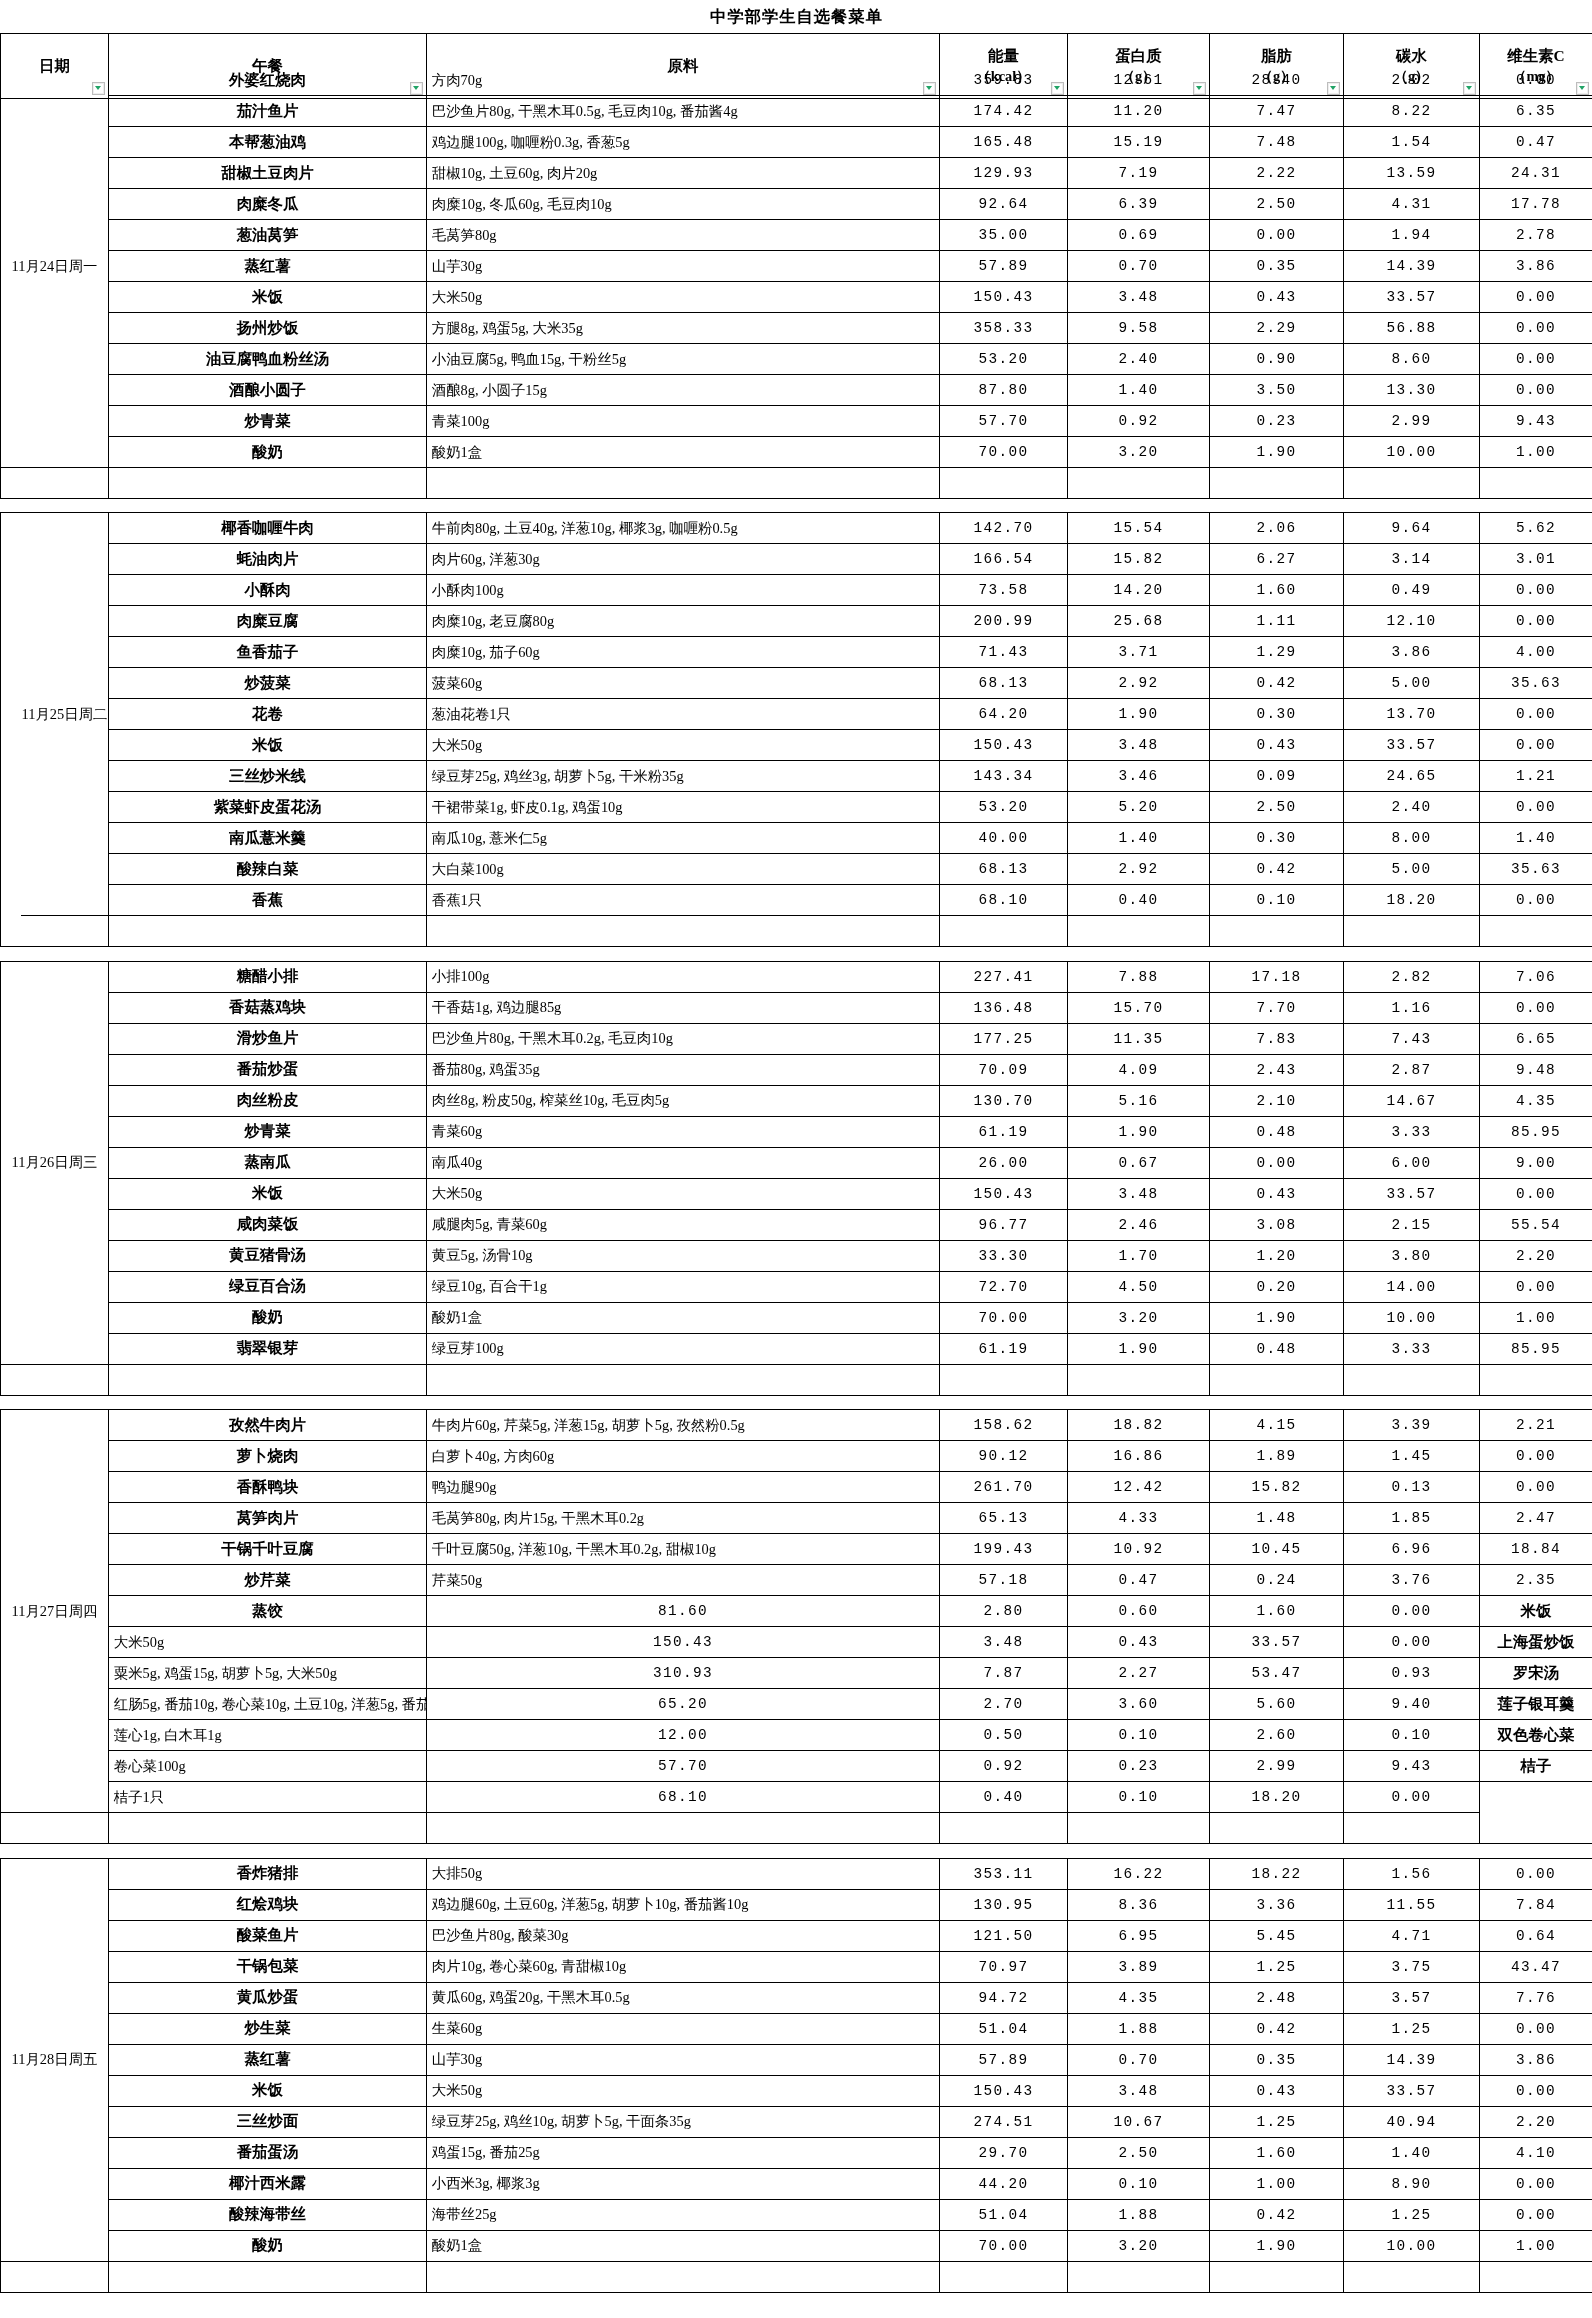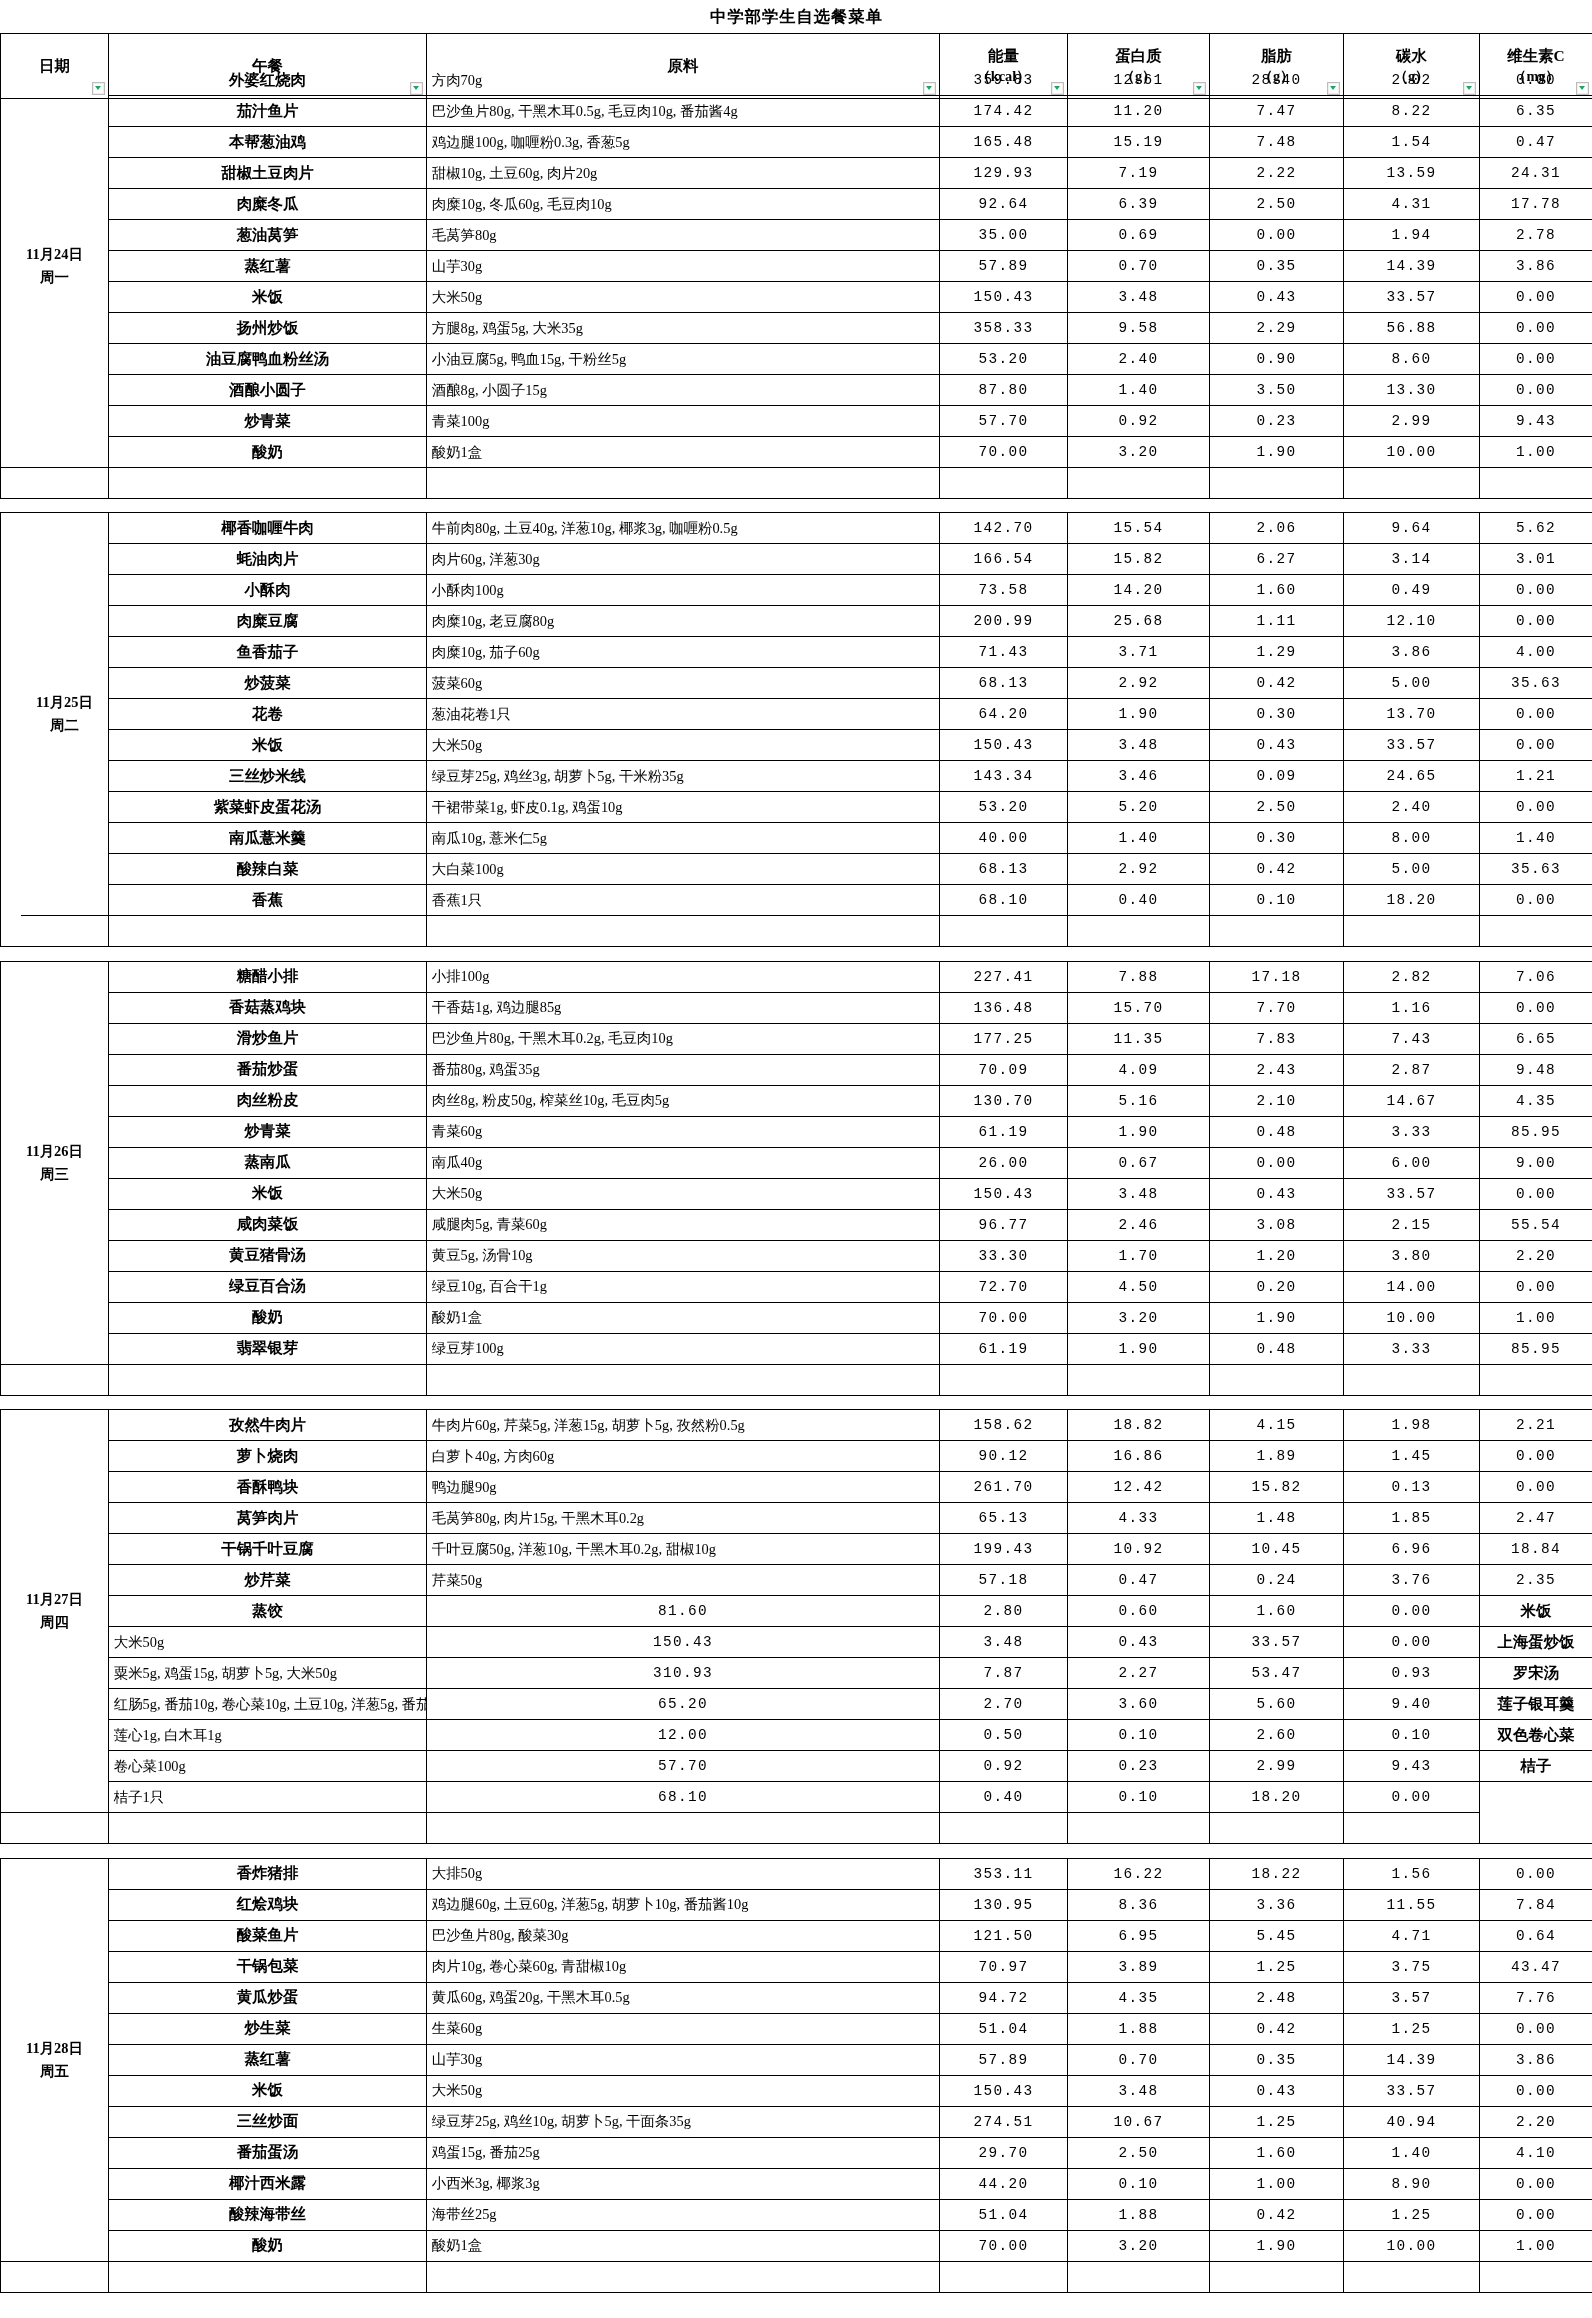--- a/index.html
+++ b/index.html
@@ -17,21 +17,21 @@
          border-right:1px solid var(--line,#000);border-bottom:1px solid var(--line,#000);
          display:flex;flex-direction:column;align-items:center;justify-content:center;
          font-weight:bold;font-size:15.4px;line-height:20px;}
   .hunit{font-weight:bold;font-size:14.4px;}
   .filter{position:absolute;right:2.9px;bottom:2.9px;width:13.4px;height:13.4px;background:#fff;
           border:1px solid #bdbdbd;box-sizing:border-box;display:flex;align-items:center;
           justify-content:center;box-shadow:0 0 0 1px #eee inset;}
   .tri{width:0;height:0;border-left:3.8px solid transparent;border-right:3.8px solid transparent;
        border-top:4.8px solid var(--filter-green,#21a366);}
   
-  .date-cell{height:auto;flex-direction:column;justify-content:center;font-weight:bold;
+  .date-cell{height:auto;flex-direction:row;justify-content:center;font-weight:normal;
              font-size:14.4px;line-height:23px;text-align:center;}
   .dish{justify-content:center;font-weight:bold;font-size:15.4px;white-space:nowrap;}
   .ing{padding-left:4.8px;font-size:14.4px;white-space:nowrap;}
   .num{justify-content:center;font-family:"Liberation Mono","DejaVu Sans Mono",monospace;
        font-size:14.4px;letter-spacing:1.4px;white-space:nowrap;}
   .gap{height:13.4px;}
   .bottom-filler{height:14.4px;}
 </style>
 </head>
 <body>
@@ -422,21 +422,21 @@
     <div class="grid sec bt">
       <div class="c date-cell" style="grid-area: 1 / 1 / span 13;">
         <div>11月27日</div>
         <div>周四</div>
       </div>
       <div class="c dish">孜然牛肉片</div>
       <div class="c ing">牛肉片60g, 芹菜5g, 洋葱15g, 胡萝卜5g, 孜然粉0.5g</div>
       <div class="c num">158.62</div>
       <div class="c num">18.82</div>
       <div class="c num">4.15</div>
-      <div class="c num">1.98</div>
+      <div class="c num">3.39</div>
       <div class="c num">2.21</div>
       <div class="c dish">萝卜烧肉</div>
       <div class="c ing">白萝卜40g, 方肉60g</div>
       <div class="c num">90.12</div>
       <div class="c num">16.86</div>
       <div class="c num">1.89</div>
       <div class="c num">1.45</div>
       <div class="c num">0.00</div>
       <div class="c dish">香酥鸭块</div>
       <div class="c ing">鸭边腿90g</div>

